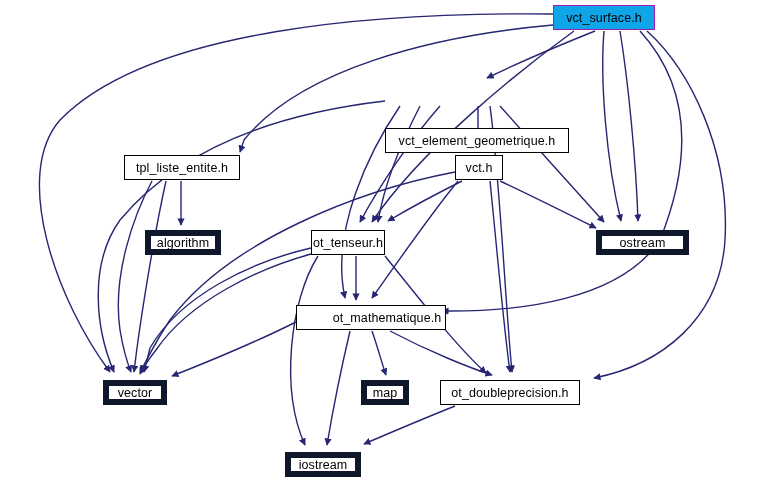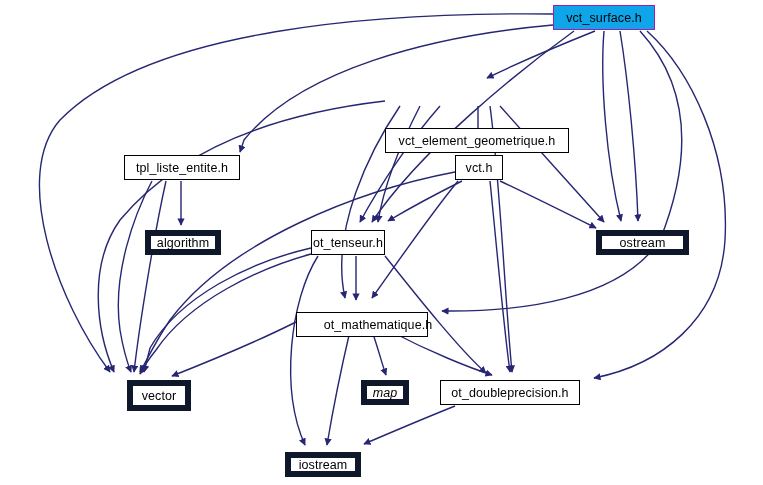--- a/index.html
+++ b/index.html
@@ -94,27 +94,27 @@
       </div>
       <div class="node sys" style="left: 145px; top: 230px; width: 76px; height: 25px;">
         <span class="lbl">algorithm</span>
       </div>
       <div class="node proj" style="left: 311px; top: 230px; width: 74px; height: 25px;">
         <span class="lbl">ot_tenseur.h</span>
       </div>
       <div class="node sys" style="left: 596px; top: 230px; width: 93px; height: 25px;">
         <span class="lbl">ostream</span>
       </div>
-      <div class="node proj" style="left: 296px; top: 312px; width: 132px; height: 25px; padding-left: 32px;">
+      <div class="node proj" style="left: 296px; top: 305px; width: 150px; height: 25px; padding-left: 32px;">
         <span class="lbl">ot_mathematique.h</span>
       </div>
-      <div class="node sys" style="left: 103px; top: 380px; width: 64px; height: 31px; margin-left: 24px;">
+      <div class="node sys" style="left: 103px; top: 380px; width: 64px; height: 25px;">
         <span class="lbl">vector</span>
       </div>
-      <div class="node sys" style="left: 361px; top: 380px; width: 48px; height: 25px; font-style: italic;">
+      <div class="node sys" style="left: 361px; top: 380px; width: 48px; height: 25px;">
         <span class="lbl">map</span>
       </div>
       <div class="node proj" style="left: 440px; top: 380px; width: 140px; height: 25px; align-items: center;">
         <span class="lbl">ot_doubleprecision.h</span>
       </div>
       <div class="node sys" style="left: 285px; top: 452px; width: 76px; height: 25px;">
         <span class="lbl">iostream</span>
       </div>
     </div>
 

